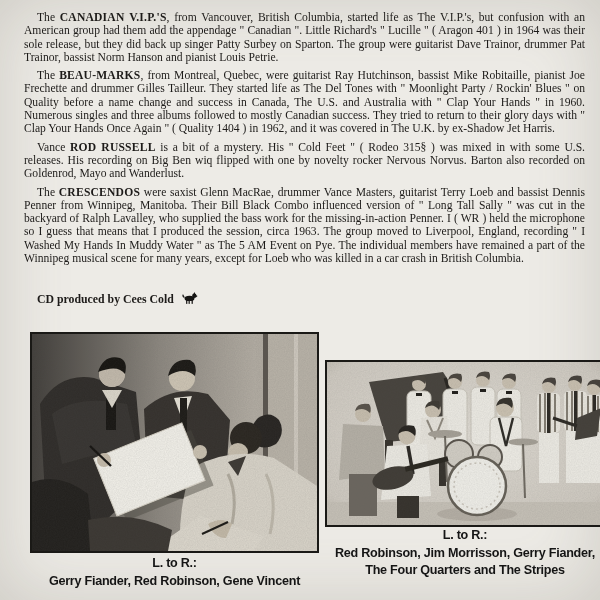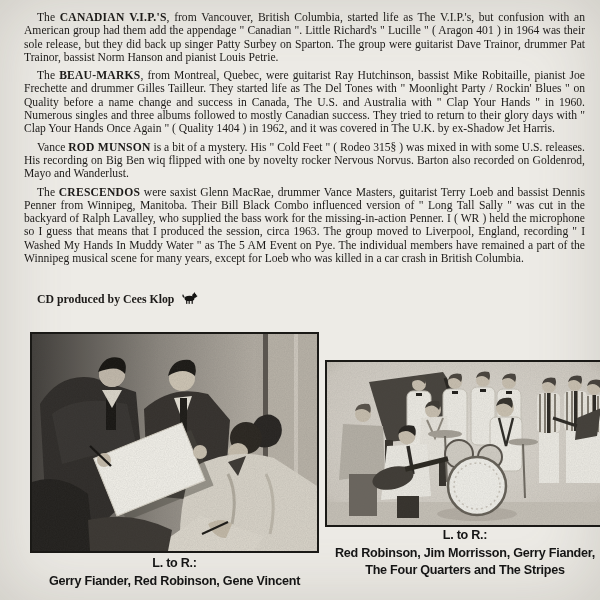--- a/index.html
+++ b/index.html
@@ -39,26 +39,26 @@
   .fig-right figcaption{top:167px;width:330px;}
 </style>
 </head>
 <body>
 
 <div class="page">
 
   <section class="notes">
     <p class="para"><span>The </span><strong>CANADIAN V.I.P.'S</strong><span>, from Vancouver, British Columbia, started life as The V.I.P.'s, but confusion with an American group had them add the appendage " Canadian ". Little Richard's " Lucille " ( Aragon 401 ) in 1964 was their sole release, but they did back up singer Patty Surbey on Sparton. The group were guitarist Dave Trainor, drummer Pat Trainor, bassist Norm Hanson and pianist Louis Petrie.</span></p>
     <p class="para"><span>The </span><strong>BEAU-MARKS</strong><span>, from Montreal, Quebec, were guitarist Ray Hutchinson, bassist Mike Robitaille, pianist Joe Frechette and drummer Gilles Tailleur. They started life as The Del Tones with " Moonlight Party / Rockin' Blues " on Quality before a name change and success in Canada, The U.S. and Australia with " Clap Your Hands " in 1960. Numerous singles and three albums followed to mostly Canadian success. They tried to return to their glory days with " Clap Your Hands Once Again " ( Quality 1404 ) in 1962, and it was covered in The U.K. by ex-Shadow Jet Harris.</span></p>
-    <p class="para"><span>Vance </span><strong>ROD MUNSON</strong><span> is a bit of a mystery. His " Cold Feet " ( Rodeo 315§ ) was mixed in with some U.S. releases. His recording on Big Ben wiq flipped with one by novelty rocker Nervous Norvus. Barton also recorded on Goldenrod, Mayo and Wanderlust.</span></p>
+    <p class="para"><span>Vance </span><strong>ROD RUSSELL</strong><span> is a bit of a mystery. His " Cold Feet " ( Rodeo 315§ ) was mixed in with some U.S. releases. His recording on Big Ben wiq flipped with one by novelty rocker Nervous Norvus. Barton also recorded on Goldenrod, Mayo and Wanderlust.</span></p>
     <p class="para"><span>The </span><strong>CRESCENDOS</strong><span> were saxist Glenn MacRae, drummer Vance Masters, guitarist Terry Loeb and bassist Dennis Penner from Winnipeg, Manitoba. Their Bill Black Combo influenced version of " Long Tall Sally " was cut in the backyard of Ralph Lavalley, who supplied the bass work for the missing-in-action Penner. I ( WR ) held the microphone so I guess that means that I produced the session, circa 1963. The group moved to Liverpool, England, recording " I Washed My Hands In Muddy Water " as The 5 AM Event on Pye. The individual members have remained a part of the Winnipeg musical scene for many years, except for Loeb who was killed in a car crash in British Columbia.</span></p>
   </section>
 
   <div class="credit">
-    <span>CD produced by Cees Klop</span><svg width="17" height="14" viewBox="0 0 18 14" aria-hidden="true">
+    <span>CD produced by Cees Cold</span><svg width="17" height="14" viewBox="0 0 18 14" aria-hidden="true">
       <path d="M3.5,6.8 Q1.0,6.0 1.6,3.2 L2.8,3.6 Q2.6,5.4 4.2,6.0 Z" fill="#161514"></path>
       <ellipse cx="9" cy="7.4" rx="5.2" ry="2.8" fill="#161514"></ellipse>
       <circle cx="14.1" cy="4.6" r="2.3" fill="#161514"></circle>
       <polygon points="13.2,2.8 14.4,0.6 15.2,3.1" fill="#161514"></polygon>
       <polygon points="15.8,4.2 17.6,5.0 15.9,6.1" fill="#161514"></polygon>
       <rect x="5.4" y="8.6" width="1.3" height="4.6" fill="#161514"></rect>
       <rect x="8.0" y="9.2" width="1.3" height="4.0" fill="#161514"></rect>
       <rect x="11.2" y="8.8" width="1.3" height="4.4" fill="#161514"></rect>
     </svg>
   </div>

